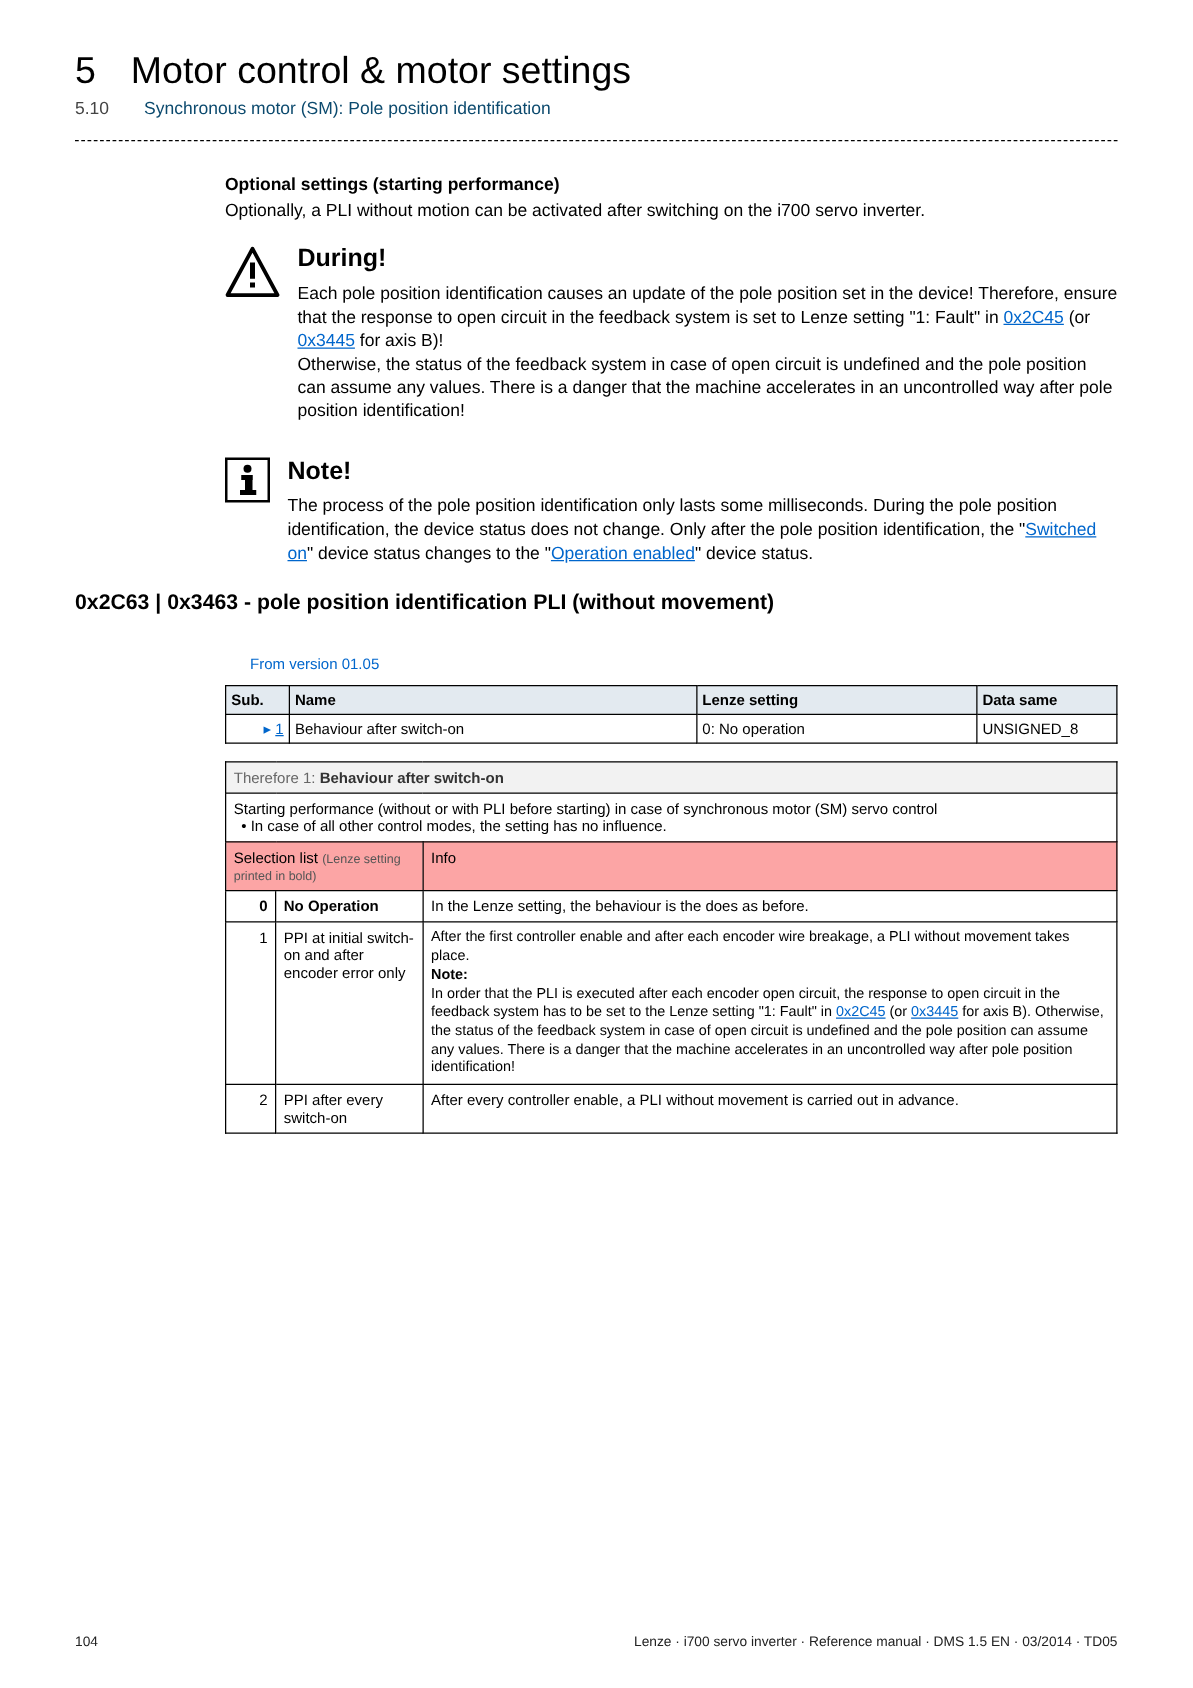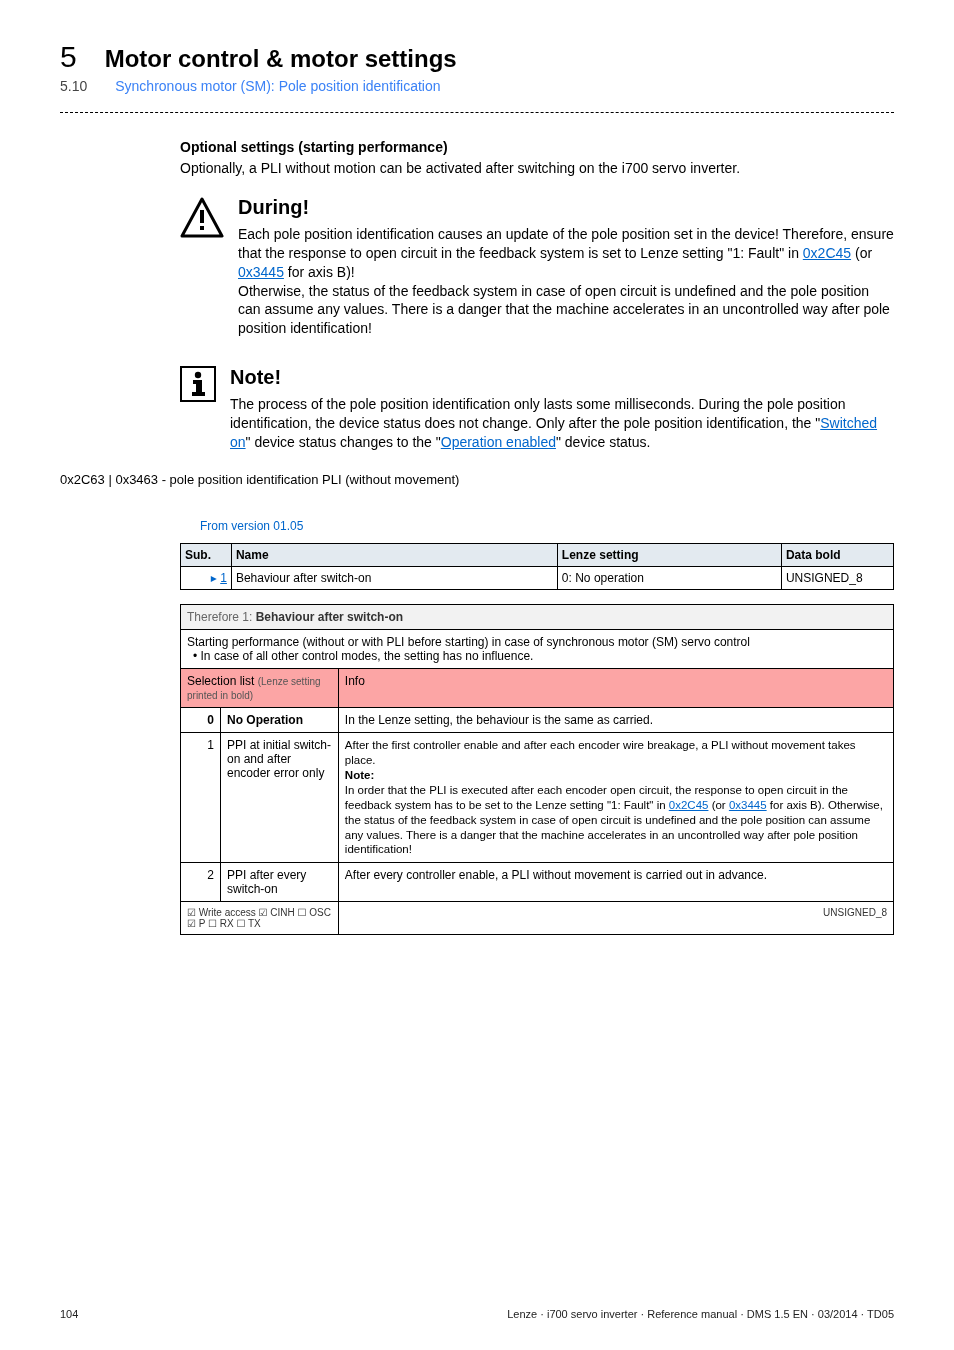--- a/index.html
+++ b/index.html
@@ -9,24 +9,24 @@
     height: 1350px;
     font-family: "Segoe UI", "Myriad Pro", Arial, sans-serif;
     font-size: 13px;
     color: #000;
     background: #fff;
     position: relative;
   }
   .page { padding: 40px 60px 0 60px; }
   .header-row { display: flex; align-items: baseline; gap: 28px; }
   .chap { font-size: 30px; font-weight: 400; }
-  .chap-title { font-size: 24px; font-weight: 700; text-align: center; }
+  .chap-title { font-size: 30px; font-weight: 400; text-align: center; }
   .sub-row { display: flex; align-items: baseline; gap: 28px; margin-top: 4px; }
   .subnum { font-size: 14px; color: #444; }
-  .subtitle { font-size: 14px; color: #3b82f6; }
+  .subtitle { font-size: 14px; color: #0c4a6e; }
   .dashrule {
     margin-top: 18px;
     border: none;
     border-top: 1.5px dashed #000;
     height: 0;
   }
   .content { margin-left: 120px; margin-top: 26px; }
   .bold-head { font-weight: 700; font-size: 14px; margin-bottom: 4px; }
   .para { font-size: 14px; line-height: 1.35; margin-bottom: 18px; }
   .callout { display: flex; gap: 14px; margin-bottom: 20px; }
@@ -34,21 +34,21 @@
   .info-icon {
     width: 36px; height: 36px; flex: 0 0 auto;
     border: 2.5px solid #000;
     display: flex; align-items: center; justify-content: center;
     font-family: Georgia, serif; font-weight: 900; font-size: 26px;
   }
   .callout-body { flex: 1; }
   .callout-title { font-size: 20px; font-weight: 700; margin-bottom: 6px; }
   .callout-text { font-size: 14px; line-height: 1.35; }
   .link { color: #0066cc; text-decoration: underline; }
-  .obj-head { font-size: 13px; font-weight: 400; margin-top: 8px; margin-bottom: 6px; margin-left: -120px; }
+  .obj-head { font-size: 17px; font-weight: 700; margin-top: 8px; margin-bottom: 6px; margin-left: -120px; }
   .versnote { color: #0066cc; font-size: 12px; margin-bottom: 10px; margin-left: 20px; margin-top: 32px; }
 
   table { border-collapse: collapse; width: 100%; font-size: 12px; }
   table.t1 th, table.t1 td { border: 1px solid #000; padding: 4px 4px; vertical-align: top; }
   table.t1 th { background: #e3eaf0; font-weight: 700; text-align: left; }
   .subcol { width: 50px; }
   .namecol { width: 320px; }
   .lzcol { width: 220px; }
   .dtcol { width: 110px; }
   .arrow { color: #0066cc; }
@@ -125,21 +125,21 @@
 
     <div class="obj-head">0x2C63 | 0x3463 - pole position identification PLI (without movement)</div>
     <div class="versnote">From version 01.05</div>
 
     <table class="t1">
       <tbody>
           <tr>
         <th class="subcol">Sub.</th>
         <th class="namecol">Name</th>
         <th class="lzcol">Lenze setting</th>
-        <th class="dtcol">Data bold</th>
+        <th class="dtcol">Data same</th>
       </tr>
       <tr>
         <td style="text-align:right;">
           <span class="arrow">▸</span>
           <a href="#" class="link">1</a>
         </td>
         <td>Behaviour after switch-on</td>
         <td>0: No operation</td>
         <td>UNSIGNED_8</td>
       </tr>
@@ -161,42 +161,38 @@
       </tr>
       <tr>
         <td colspan="2" class="t2-sel">
           <span>Selection list </span><span class="tiny">(Lenze setting printed in bold)</span>
         </td>
         <td class="t2-sel">Info</td>
       </tr>
       <tr>
         <td class="numcell bold">0</td>
         <td class="bold">No Operation</td>
-        <td>In the Lenze setting, the behaviour is the same as carried.</td>
+        <td>In the Lenze setting, the behaviour is the does as before.</td>
       </tr>
       <tr>
         <td class="numcell">1</td>
         <td>PPI at initial switch-on and after encoder error only</td>
         <td class="info-inner">
           <div>After the first controller enable and after each encoder wire breakage, a PLI without movement takes place.</div>
           <div class="noteb">Note:</div>
           <div>
             <span>In order that the PLI is executed after each encoder open circuit, the response to open circuit in the feedback system has to be set to the Lenze setting "1: Fault" in </span><a href="#" class="link">0x2C45</a><span> (or </span><a href="#" class="link">0x3445</a><span> for axis B). Otherwise, the status of the feedback system in case of open circuit is undefined and the pole position can assume any values. There is a danger that the machine accelerates in an uncontrolled way after pole position identification!</span>
           </div>
         </td>
       </tr>
       <tr>
         <td class="numcell">2</td>
         <td>PPI after every switch-on</td>
         <td>After every controller enable, a PLI without movement is carried out in advance.</td>
       </tr>
-      <tr class="writerow">
-        <td colspan="2"><span class="cb">☑ Write access   ☑ CINH   ☐ OSC   ☑ P   ☐ RX   ☐ TX</span></td>
-        <td style="text-align:right;">UNSIGNED_8</td>
-      </tr>
     </tbody>
       </table>
   </div>
 </div>
 
 <div class="footer">
   <span>104</span>
   <span>Lenze · i700 servo inverter · Reference manual · DMS 1.5 EN · 03/2014 · TD05</span>
 </div>
 

